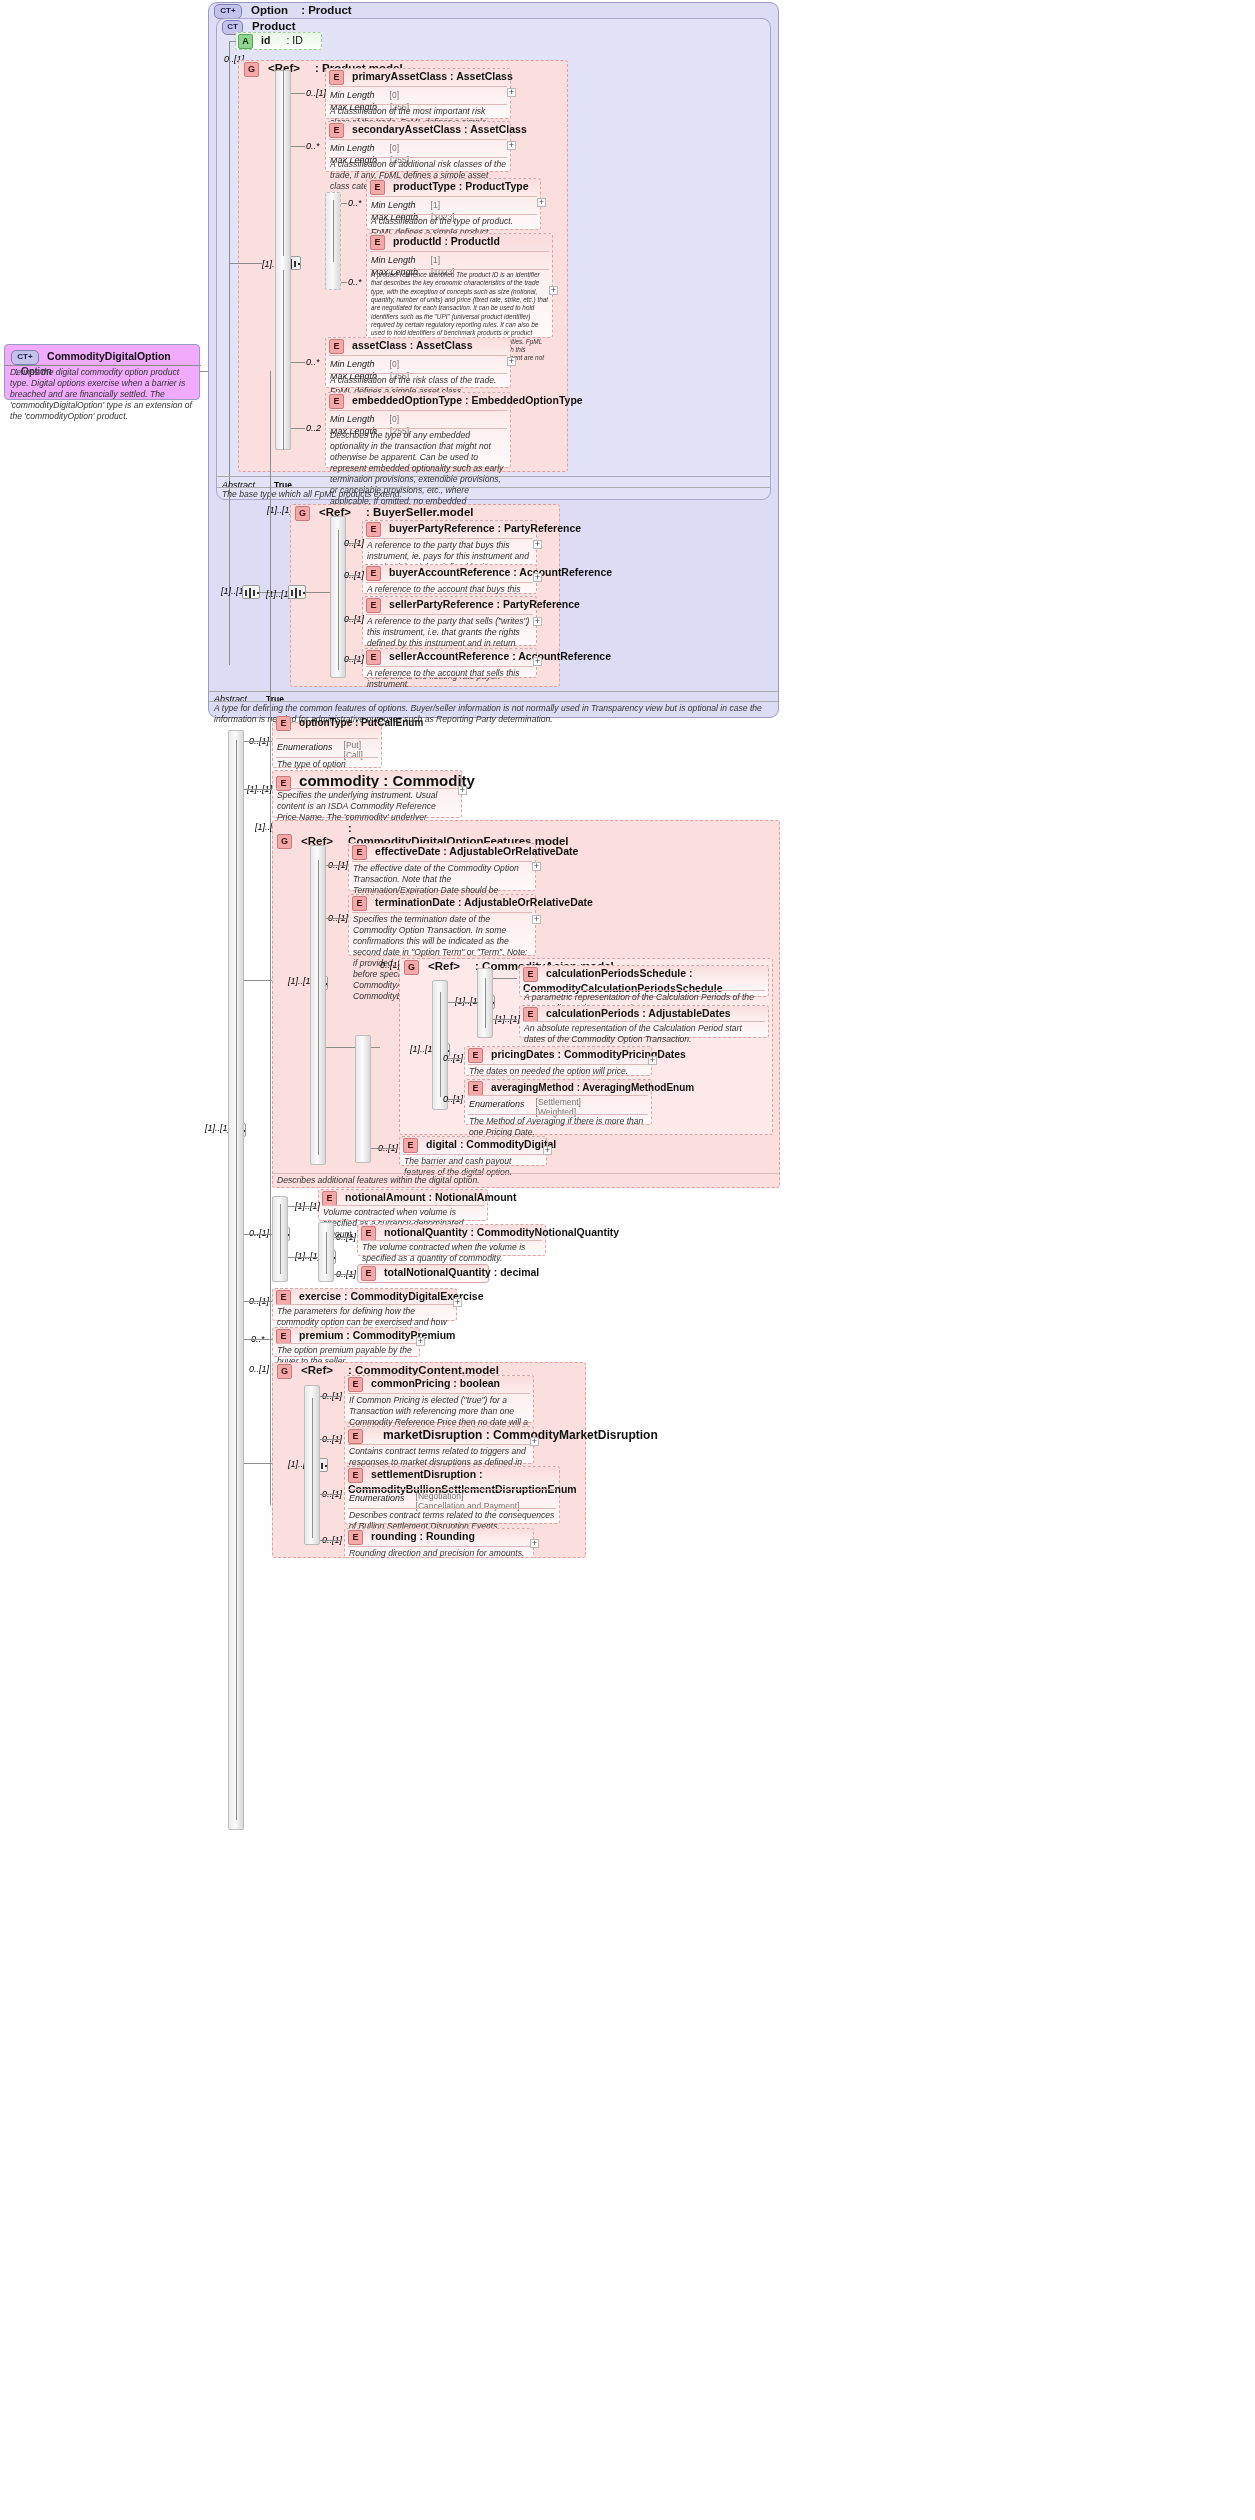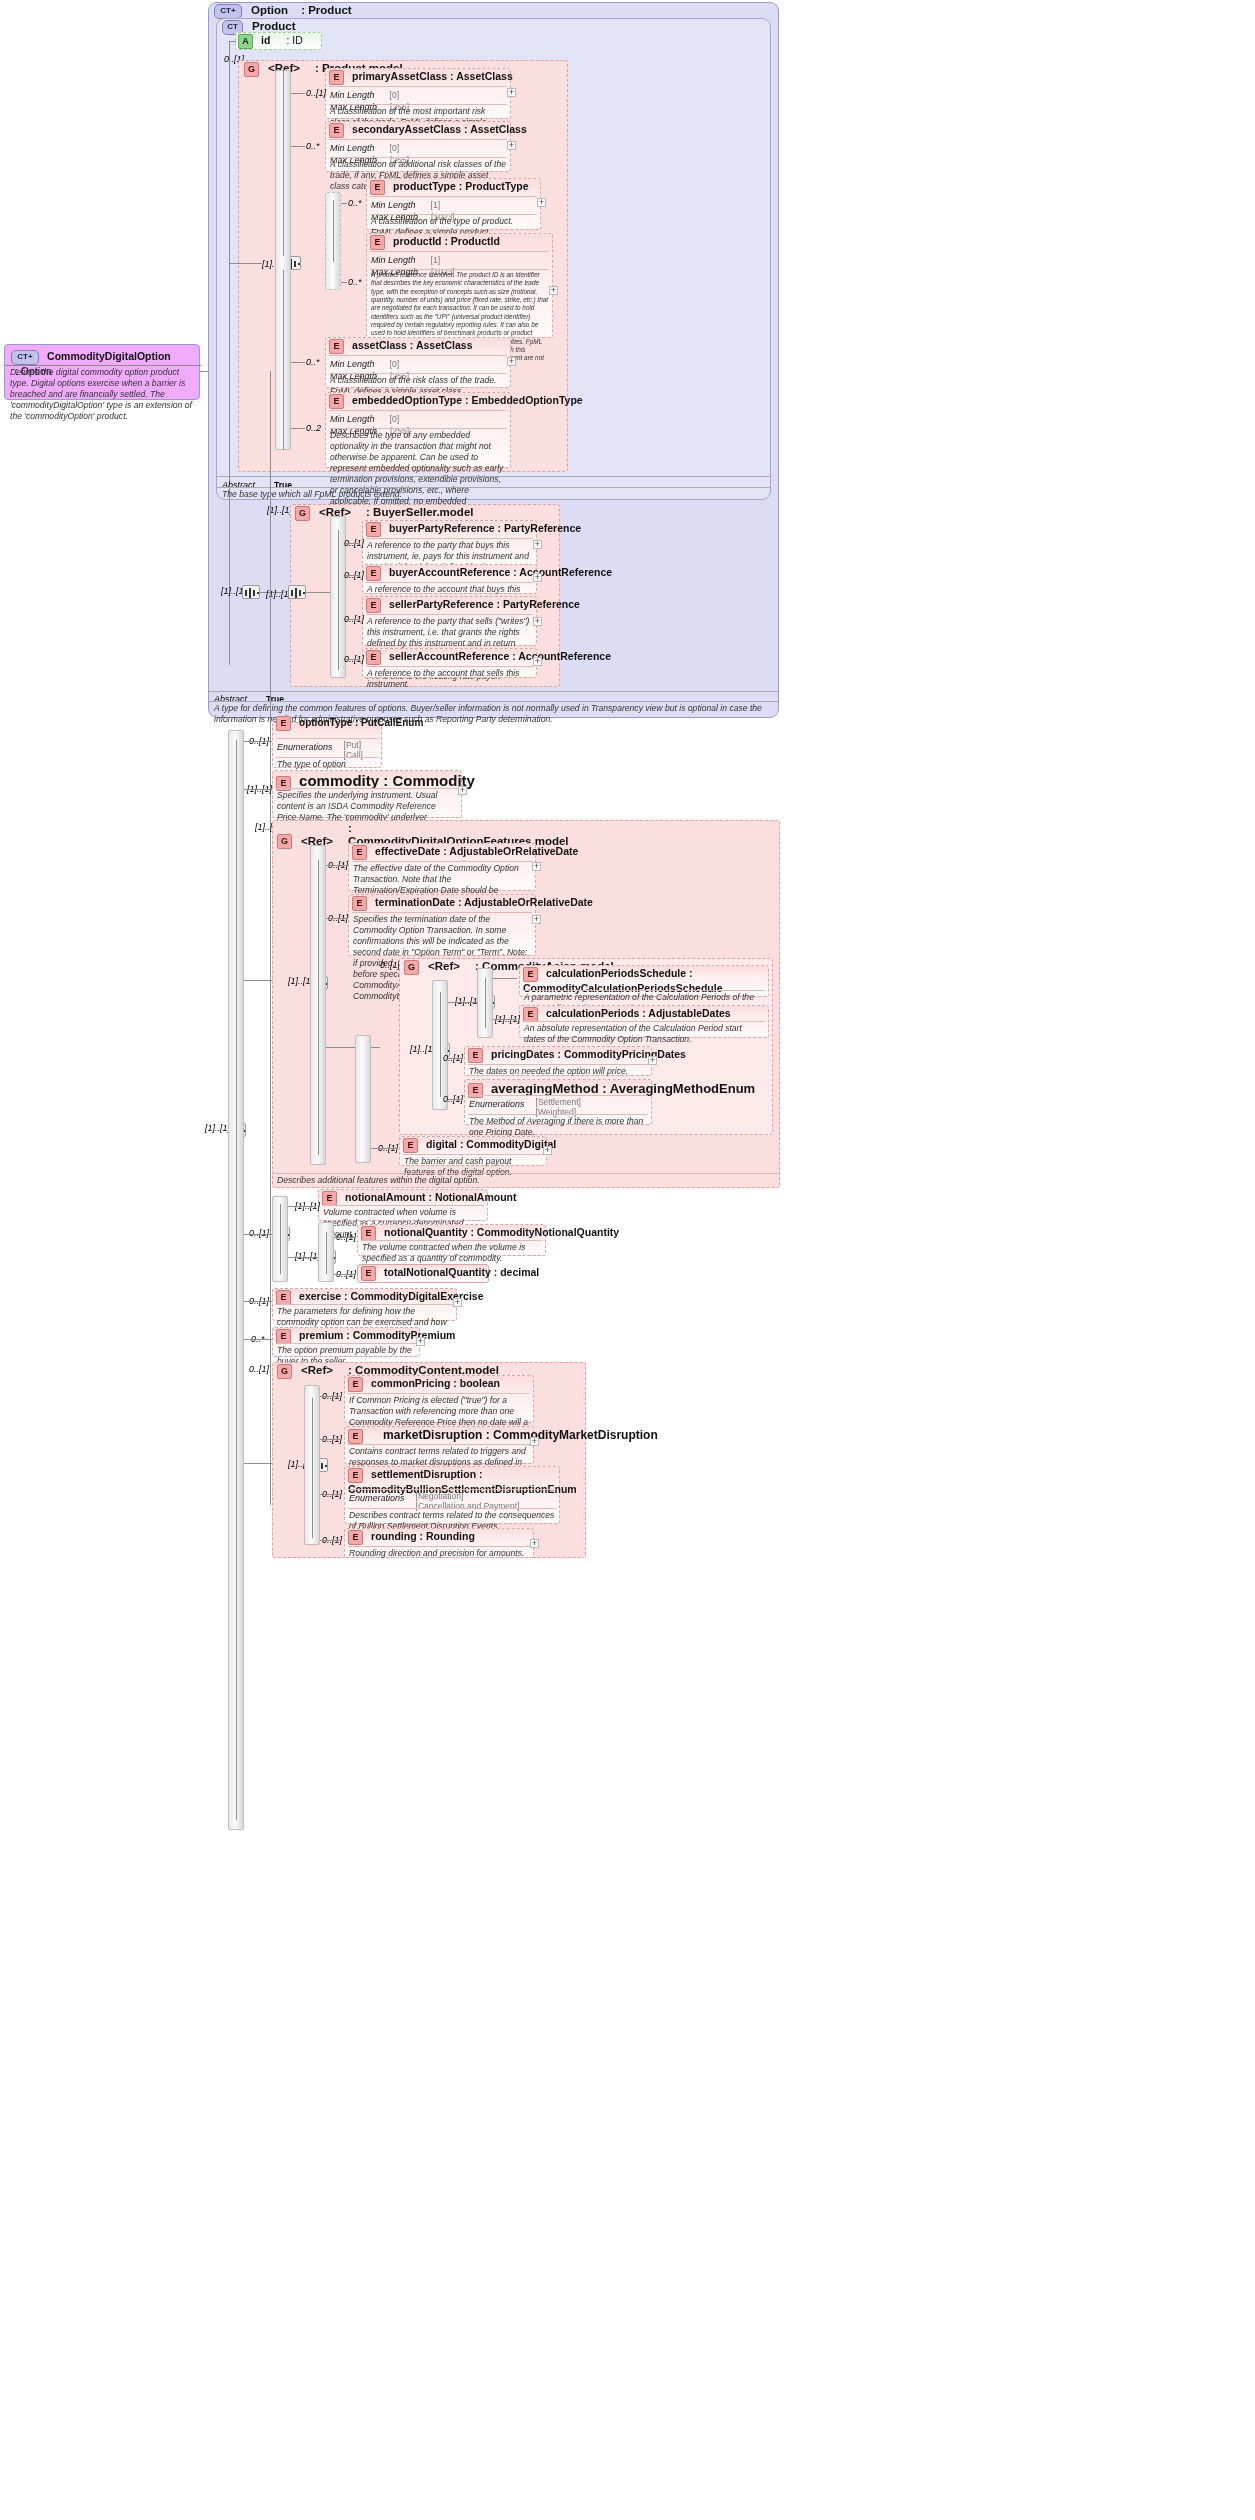--- a/index.html
+++ b/index.html
@@ -462,21 +462,21 @@
   </div>
   <div class="abs line hline" style="left:468px;top:1064px;width:180px;background:#e0b8b8;"></div>
   <div class="abs desc" style="left:469px;top:1066px;width:178px;">The dates on needed the option will price.</div>
   <div class="abs card" style="left:443px;top:1053px;">0..[1]</div>
   <div class="abs line hline" style="left:448px;top:1058px;width:14px;"></div>
   <div class="abs plus" style="left:648px;top:1056px;">+</div>
 
   <div class="abs elbox" style="left:464px;top:1079px;width:188px;height:46px;"></div>
   <div class="abs" style="left:468px;top:1081px;">
     <span class="badge E">E</span>
-    <span class="hdr" style="margin-left:5px;font-size:13px;">averagingMethod : AveragingMethodEnum</span>
+    <span class="hdr" style="margin-left:5px;font-size:10px;">averagingMethod : AveragingMethodEnum</span>
   </div>
   <div class="abs line hline" style="left:468px;top:1095px;width:180px;background:#e0b8b8;"></div>
   <div class="abs" style="left:469px;top:1097px;">
     <span class="facet">Enumerations</span>
     <span class="facetval" style="margin-left:8px;display:inline-block;vertical-align:top;">
       <span style="display:block;">[Settlement]</span>
       <span style="display:block;">[Weighted]</span>
     </span>
   </div>
   <div class="abs line hline" style="left:468px;top:1114px;width:180px;background:#e0b8b8;"></div>

